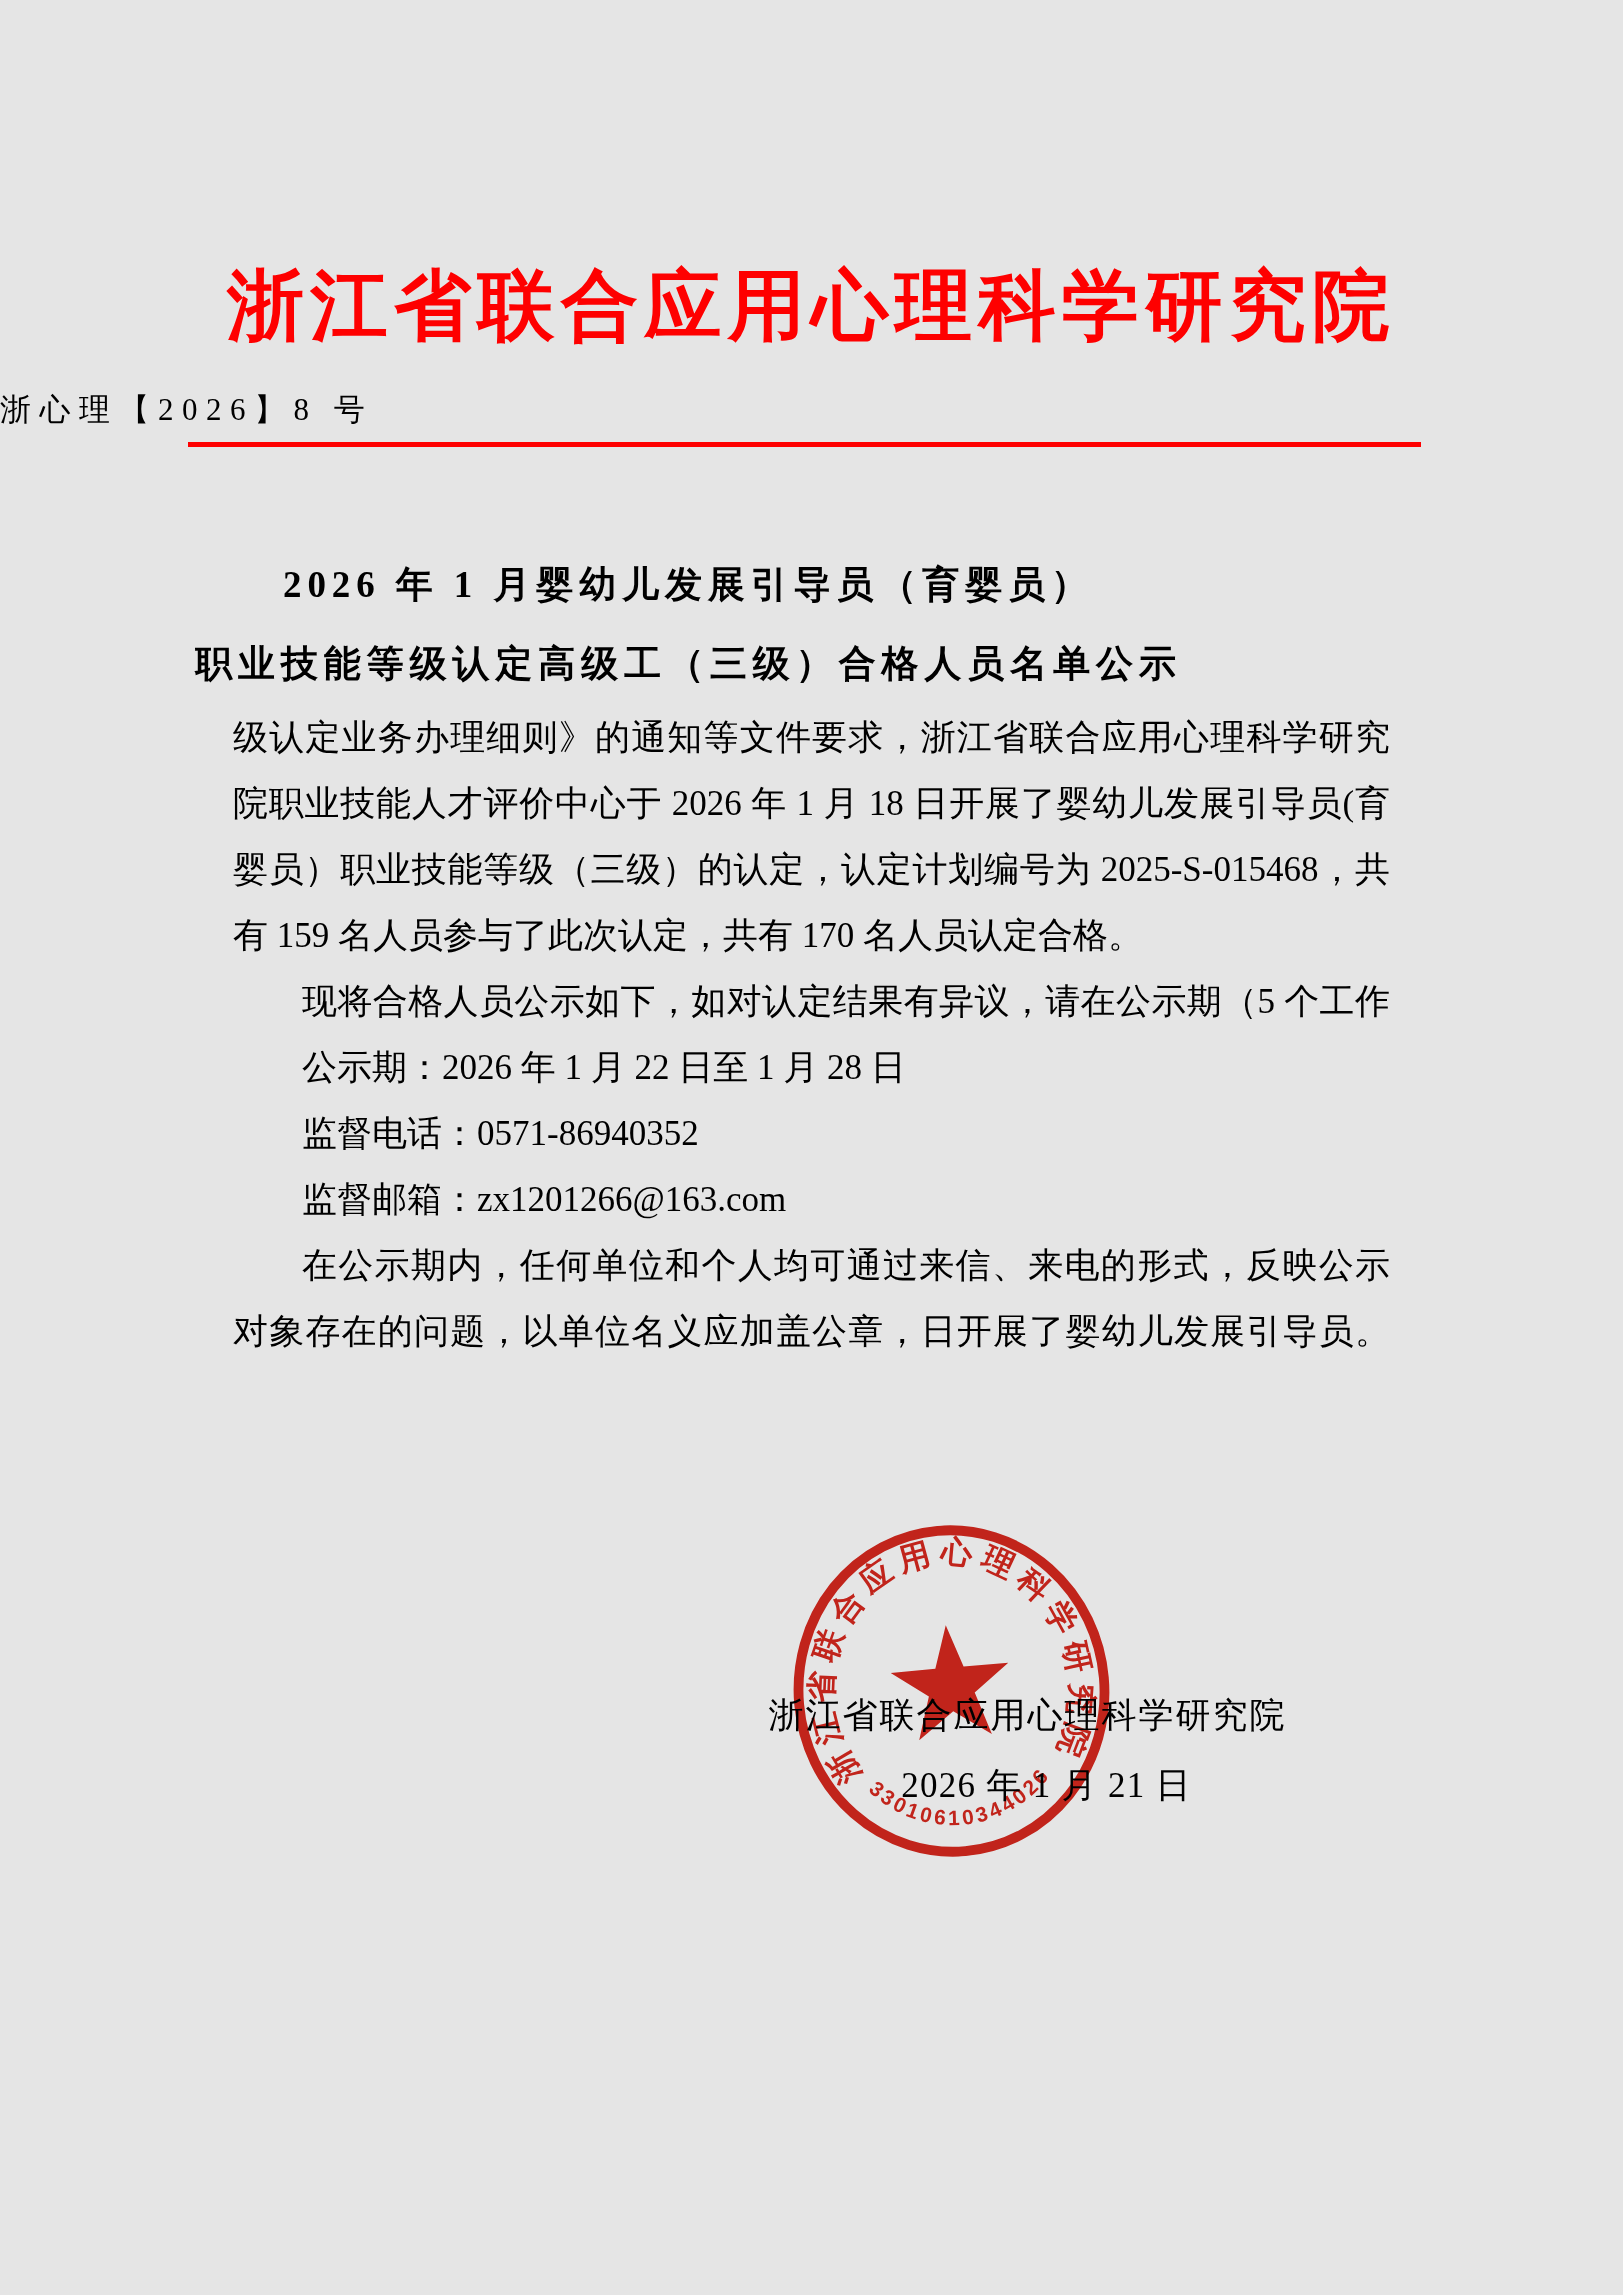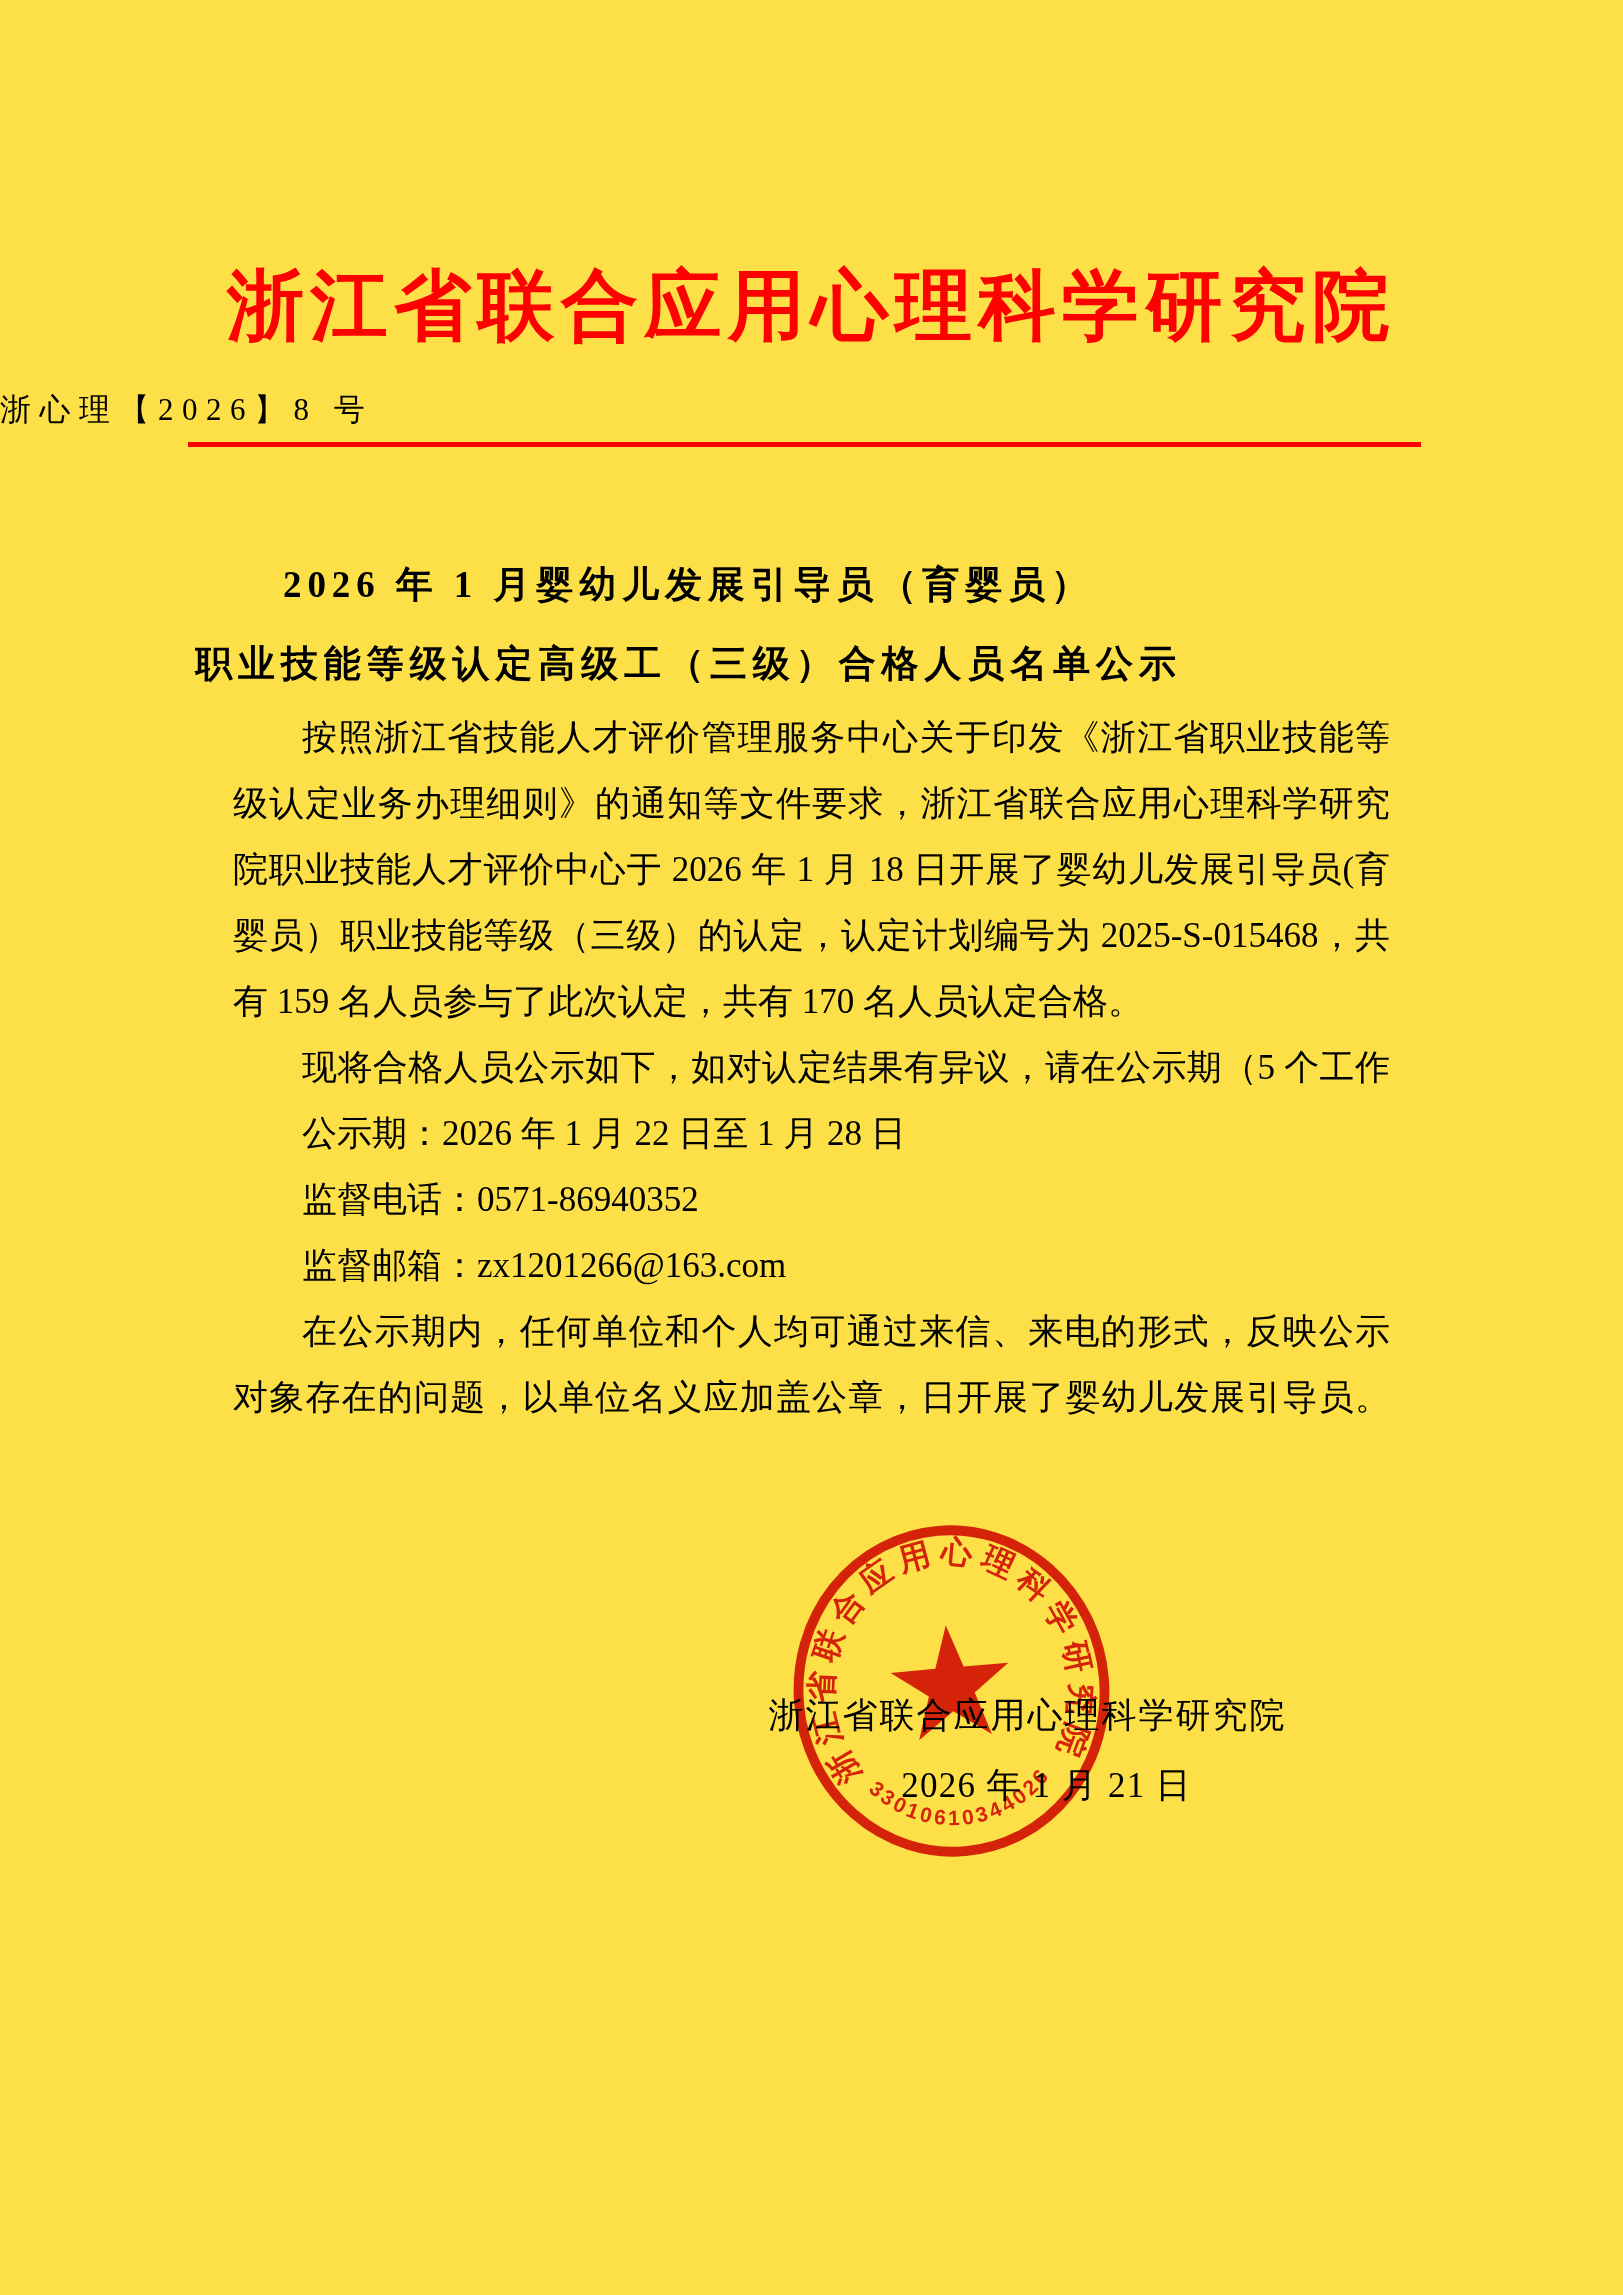--- a/index.html
+++ b/index.html
@@ -1,20 +1,20 @@
 <!DOCTYPE html>
 <html style="font-size:10.5px"><head>
 <meta charset="utf-8">
 <style>
   html,body{margin:0;padding:0;background:#ffffff;}
   .page{
     position:relative;
     width:1623px;
     height:2295px;
-    background:#fde047;
+    background:#e5e5e5;
     overflow:hidden;
     font-family:"Liberation Serif","DejaVu Serif",serif;
     color:#000000;
   }
   .org-title{
     position:absolute;
     top:264px; left:0; width:1623px;
     text-align:center;
     font-size:77px;
     font-weight:bold;
@@ -120,21 +120,20 @@
 
   <div class="doc-number">浙心理【2026】8 号</div>
 
   <div class="red-rule"></div>
 
   <div class="doc-title l1">2026 年 1 月婴幼儿发展引导员（育婴员）</div>
 
   <div class="doc-title l2">职业技能等级认定高级工（三级）合格人员名单公示</div>
 
   <div class="body-block">
-    <div class="line indent fill">按照浙江省技能人才评价管理服务中心关于印发《浙江省职业技能等</div>
     <div class="line fill">级认定业务办理细则》的通知等文件要求，浙江省联合应用心理科学研究</div>
     <div class="line fill">院职业技能人才评价中心于 2026 年 1 月 18 日开展了婴幼儿发展引导员(育</div>
     <div class="line fill">婴员）职业技能等级（三级）的认定，认定计划编号为 2025-S-015468，共</div>
     <div class="line">有 159 名人员参与了此次认定，共有 170 名人员认定合格。</div>
     <div class="line indent fill">现将合格人员公示如下，如对认定结果有异议，请在公示期（5 个工作</div>
     <div class="line indent">公示期：2026 年 1 月 22 日至 1 月 28 日</div>
     <div class="line indent">监督电话：0571-86940352</div>
     <div class="line indent">监督邮箱：zx1201266@163.com</div>
     <div class="line indent fill">在公示期内，任何单位和个人均可通过来信、来电的形式，反映公示</div>
     <div class="line fill">对象存在的问题，以单位名义应加盖公章，日开展了婴幼儿发展引导员。</div>

